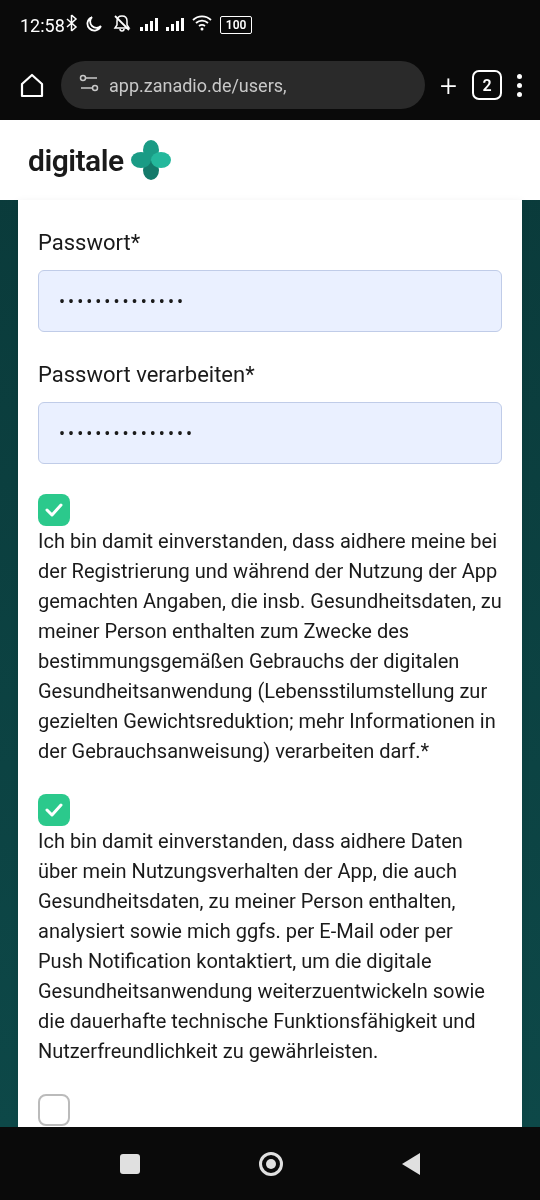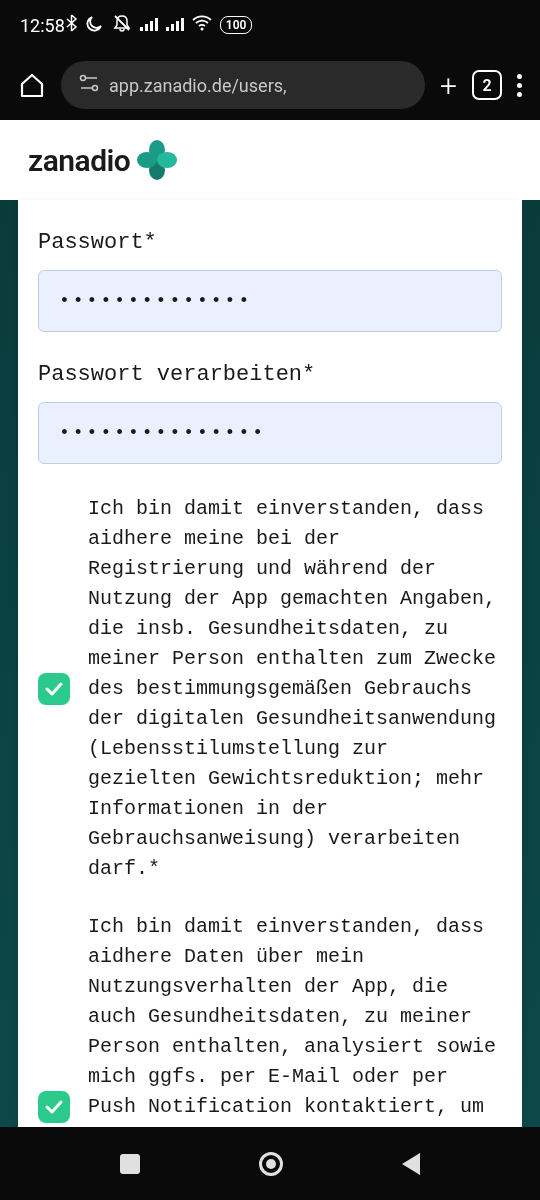--- a/index.html
+++ b/index.html
@@ -17,21 +17,21 @@
       color: #fff;
       display: flex;
       align-items: center;
       justify-content: flex-start;
       padding: 0 20px;
       font-size: 18px;
     }
     .status-icons { display: flex; align-items: center; gap: 8px; font-size: 17px; }
     .battery-box {
       border: 1.5px solid #fff;
-      border-radius: 8px;
+      border-radius: 2px;
       padding: 1px 5px;
       font-size: 12px;
       font-weight: 600;
       position: relative;
     }
     .browser-bar {
       height: 70px;
       background: #0a0a0a;
       display: flex;
       align-items: center;
@@ -92,21 +92,20 @@
       position: relative;
     }
     .form-card {
       background: #fff;
       margin: 0 18px;
       border-radius: 0;
       padding: 30px 20px 10px 20px;
       height: 927px;
       overflow: hidden;
       box-shadow: 0 2px 8px rgba(0,0,0,0.08);
-      font-family: Liberation Mono, monospace;
     }
     .field-group { margin-bottom: 30px; }
     .field-label {
       font-size: 22px;
       color: #1a1a1a;
       margin-bottom: 15px;
       display: block;
     }
     .text-input {
       width: 100%;
@@ -116,23 +115,23 @@
       border-radius: 6px;
       padding: 0 20px;
       font-size: 18px;
       letter-spacing: 3px;
       display: flex;
       align-items: center;
       color: #1a1a1a;
     }
     .consent-row {
       display: flex;
-      gap: 18px;
       margin-bottom: 28px;
-      align-items: center;
+      align-items: flex-start;
+      flex-direction: column;
     }
     .checkbox {
       flex-shrink: 0;
       width: 32px;
       height: 32px;
       border-radius: 8px;
       display: flex;
       align-items: center;
       justify-content: center;
     }
@@ -231,21 +230,21 @@
     </div>
   <div class="dots">
       <span></span>
       <span></span>
       <span></span>
     </div>
 </div>
 
 <div class="content-wrap">
   <div class="header-white">
-    <span class="logo-text">zanadio</span>
+    <span class="logo-text">digitale</span>
     <span class="logo-mark">
       <svg width="42" height="42" viewBox="0 0 42 42">
         <ellipse cx="21" cy="11" rx="8" ry="10" fill="#1a9b85"></ellipse>
         <ellipse cx="21" cy="31" rx="8" ry="10" fill="#147a6a"></ellipse>
         <ellipse cx="11" cy="21" rx="10" ry="8" fill="#1a9b85"></ellipse>
         <ellipse cx="31" cy="21" rx="10" ry="8" fill="#24b89c"></ellipse>
       </svg>
     </span>
   </div>
 

